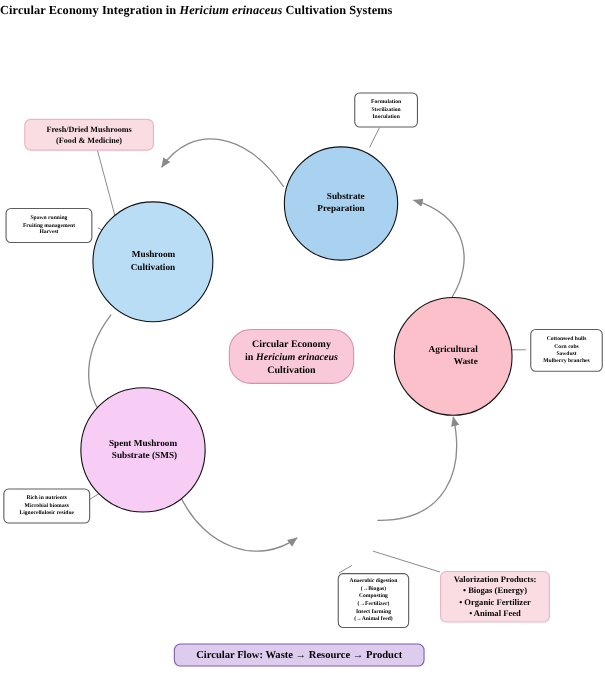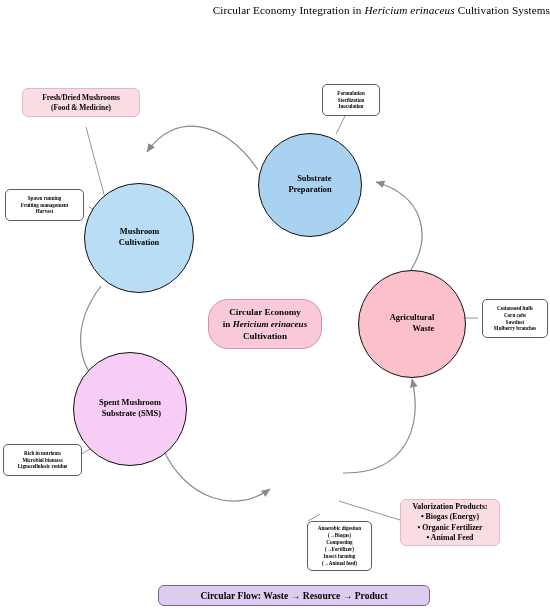--- a/index.html
+++ b/index.html
@@ -27,23 +27,23 @@
     top: 0;
     width: 550px;
     height: 612px;
   }
 
   .title {
     position: absolute;
     left: 0;
     top: 4px;
     width: 550px;
-    text-align: right;
+    text-align: left;
     font-size: 11.2px;
-    font-weight: normal;
+    font-weight: bold;
     letter-spacing: 0.1px;
   }
   .title em { font-style: italic; }
 
   .node {
     position: absolute;
     border-radius: 50%;
     border: 1.4px solid #111111;
     display: flex;
     align-items: center;
@@ -94,20 +94,21 @@
     background: #fadde3;
     border: 1px solid #eab4c2;
     border-radius: 6px;
     display: flex;
     align-items: center;
     justify-content: center;
     text-align: center;
     font-weight: bold;
     line-height: 1.3;
     padding: 0 4px;
+    margin-top: 20px;
   }
 
   .footer-box {
     position: absolute;
     box-sizing: border-box;
     background: #ddccee;
     border: 1.2px solid #7a5fa6;
     border-radius: 6px;
     display: flex;
     align-items: center;
@@ -206,17 +207,17 @@
 (→Animal feed)</div>
 
   <div class="note-pink ml" style="left:22px; top:88px; width:118px; height:29px; font-size:7.4px;">Fresh/Dried Mushrooms
 (Food &amp; Medicine)</div>
 
   <div class="note-pink ml" style="left:400px; top:499px; width:100px; height:47px; font-size:7.8px;">Valorization Products:
 • Biogas (Energy)
 • Organic Fertilizer
 • Animal Feed</div>
 
-  <div class="footer-box" style="left:158px; top:585px; width:272px; height:21px;">
+  <div class="footer-box" style="left:158px; top:585px; width:228px; height:21px;">
     <span>Circular Flow: Waste → Resource → Product</span>
   </div>
 
 </div>
 
 </body></html>

